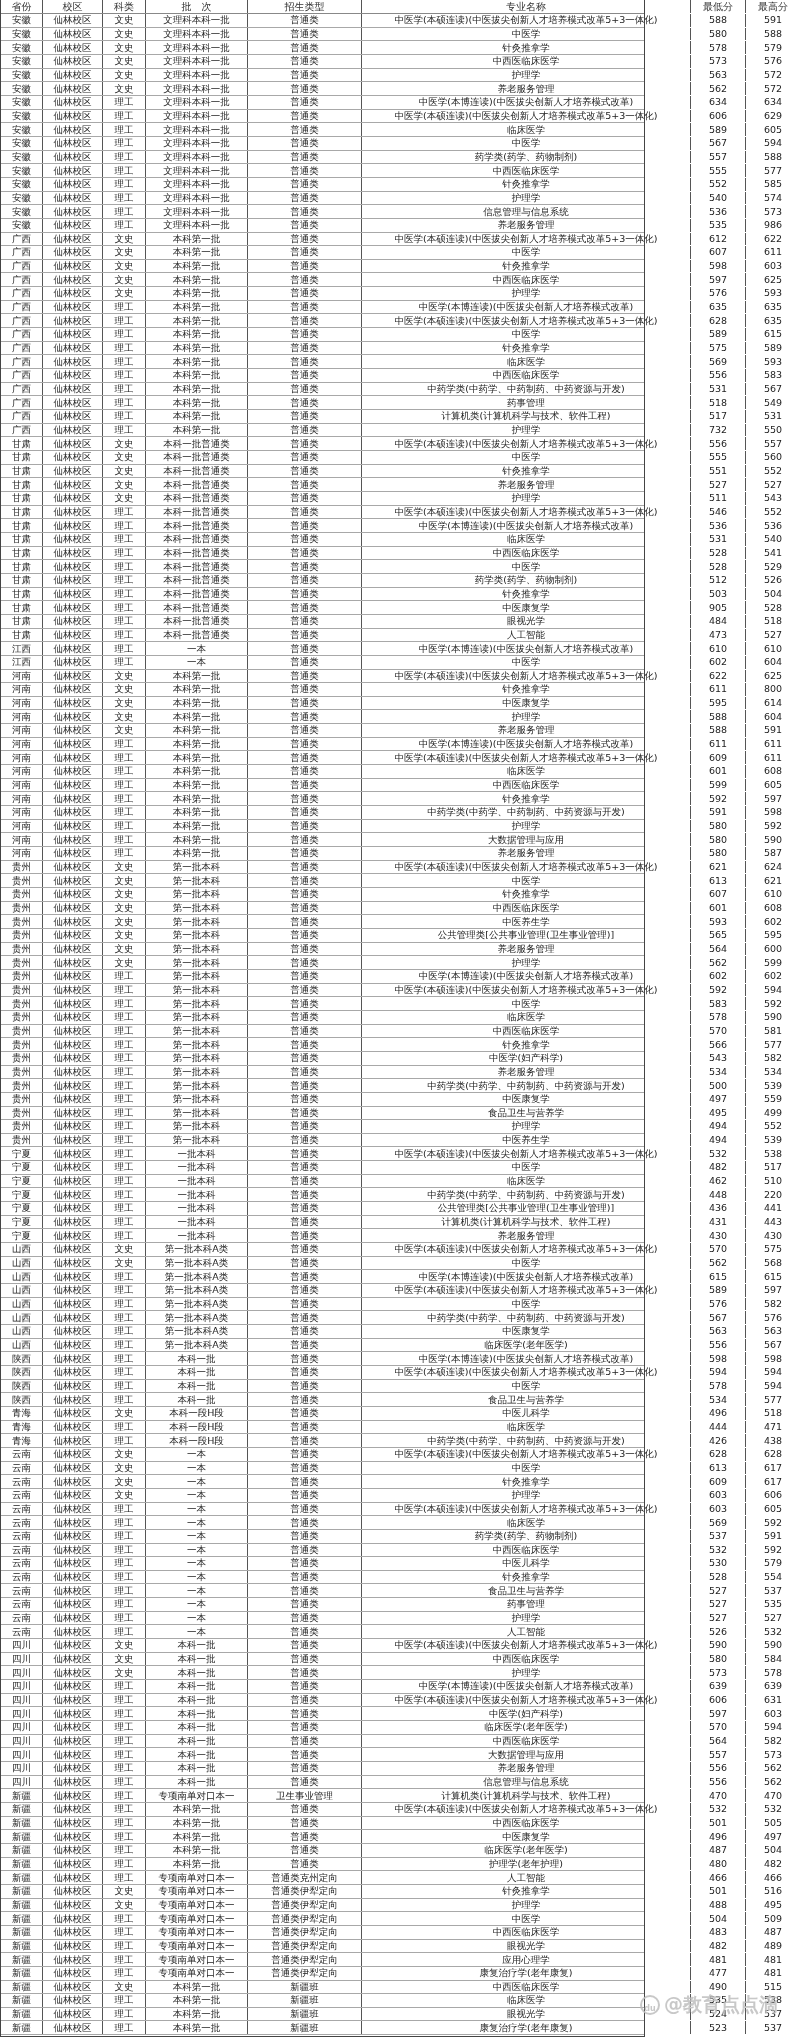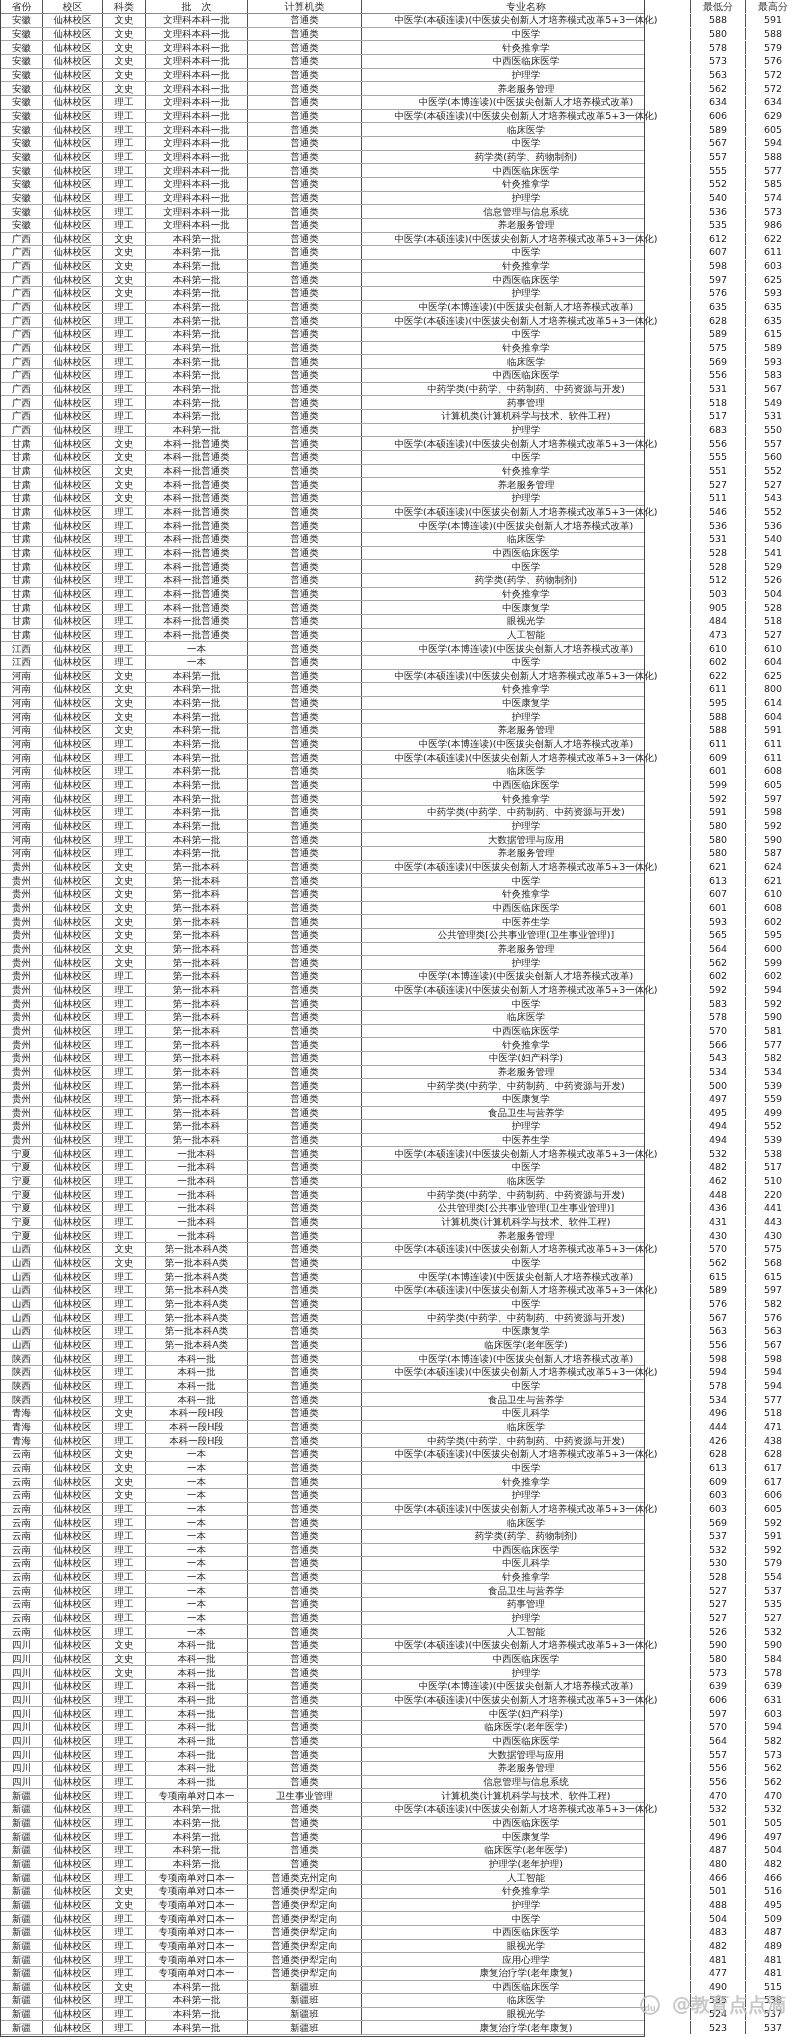--- a/index.html
+++ b/index.html
@@ -11,36 +11,36 @@
     .row { display: grid;
            grid-template-columns: 42px 60px 43px 102px 114px 329px 55px 54px;
            flex: 1 1 0; min-height: 0; border-bottom: 1px solid #a8a8a8; box-sizing: border-box; }
     .row.header { flex: 0 0 14px; border-bottom: 1px solid #888; }
     .cell { font-size: 9.5px; line-height: 12px; text-align: center; white-space: nowrap;
             overflow: hidden; border-right: 1px solid #555; box-sizing: border-box;
             display: flex; align-items: center; justify-content: center; }
     .cell:last-child { border-right: none; }
     .header .cell { font-size: 10px; color: #333; }
     .watermark { position: absolute; left: 640px; top: 1992px; width: 160px; height: 26px;
-                 display: flex; align-items: center; gap: 12px; pointer-events: none;
+                 display: flex; align-items: center; gap: 4px; pointer-events: none;
                  color: rgba(190,190,190,0.85); font-size: 19px; font-weight: bold; }
     .watermark .paw { width: 20px; height: 20px; border: 2px solid rgba(190,190,190,0.85);
                       border-radius: 50%; font-size: 8px; display: flex; align-items: flex-end;
                       justify-content: center; box-sizing: border-box; }
   </style>
 </head>
 <body>
 
 <div class="table">
   <div class="row header">
     <div class="cell">省份</div>
     <div class="cell">校区</div>
     <div class="cell">科类</div>
     <div class="cell">批　次</div>
-    <div class="cell">计算机类</div>
+    <div class="cell">招生类型</div>
     <div class="cell">专业名称</div>
     <div class="cell">最低分</div>
     <div class="cell">最高分</div>
   </div>
   <div id="table-body" style="display:contents"><div class="row">
         <div class="cell">安徽</div>
         <div class="cell">仙林校区</div>
         <div class="cell">文史</div>
         <div class="cell">文理科本科一批</div>
         <div class="cell">普通类</div>
@@ -308,21 +308,21 @@
         <div class="cell">计算机类(计算机科学与技术、软件工程)</div>
         <div class="cell">517</div>
         <div class="cell">531</div>
       </div><div class="row">
         <div class="cell">广西</div>
         <div class="cell">仙林校区</div>
         <div class="cell">理工</div>
         <div class="cell">本科第一批</div>
         <div class="cell">普通类</div>
         <div class="cell">护理学</div>
-        <div class="cell">683</div>
+        <div class="cell">732</div>
         <div class="cell">550</div>
       </div><div class="row">
         <div class="cell">甘肃</div>
         <div class="cell">仙林校区</div>
         <div class="cell">文史</div>
         <div class="cell">本科一批普通类</div>
         <div class="cell">普通类</div>
         <div class="cell">中医学(本硕连读)(中医拔尖创新人才培养模式改革5+3一体化)</div>
         <div class="cell">556</div>
         <div class="cell">557</div>

